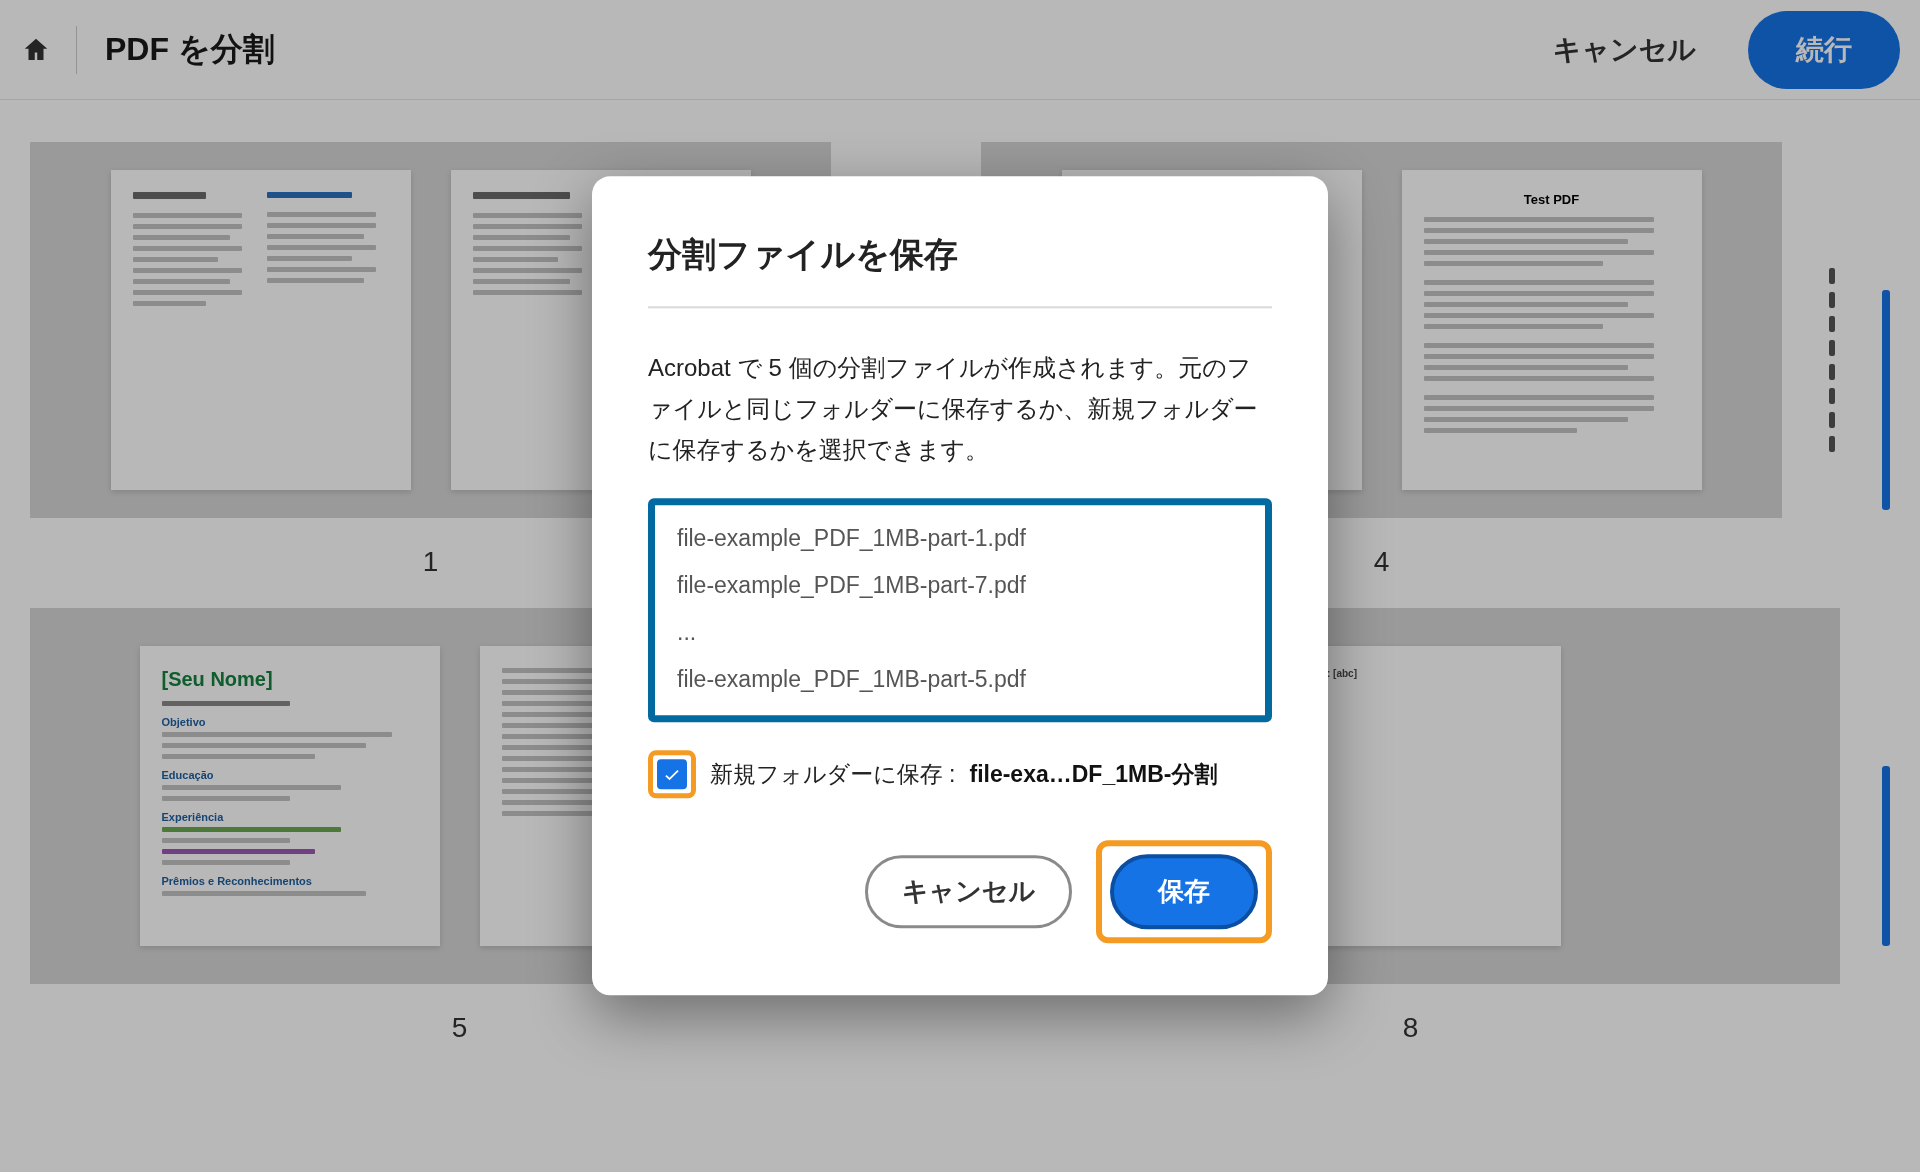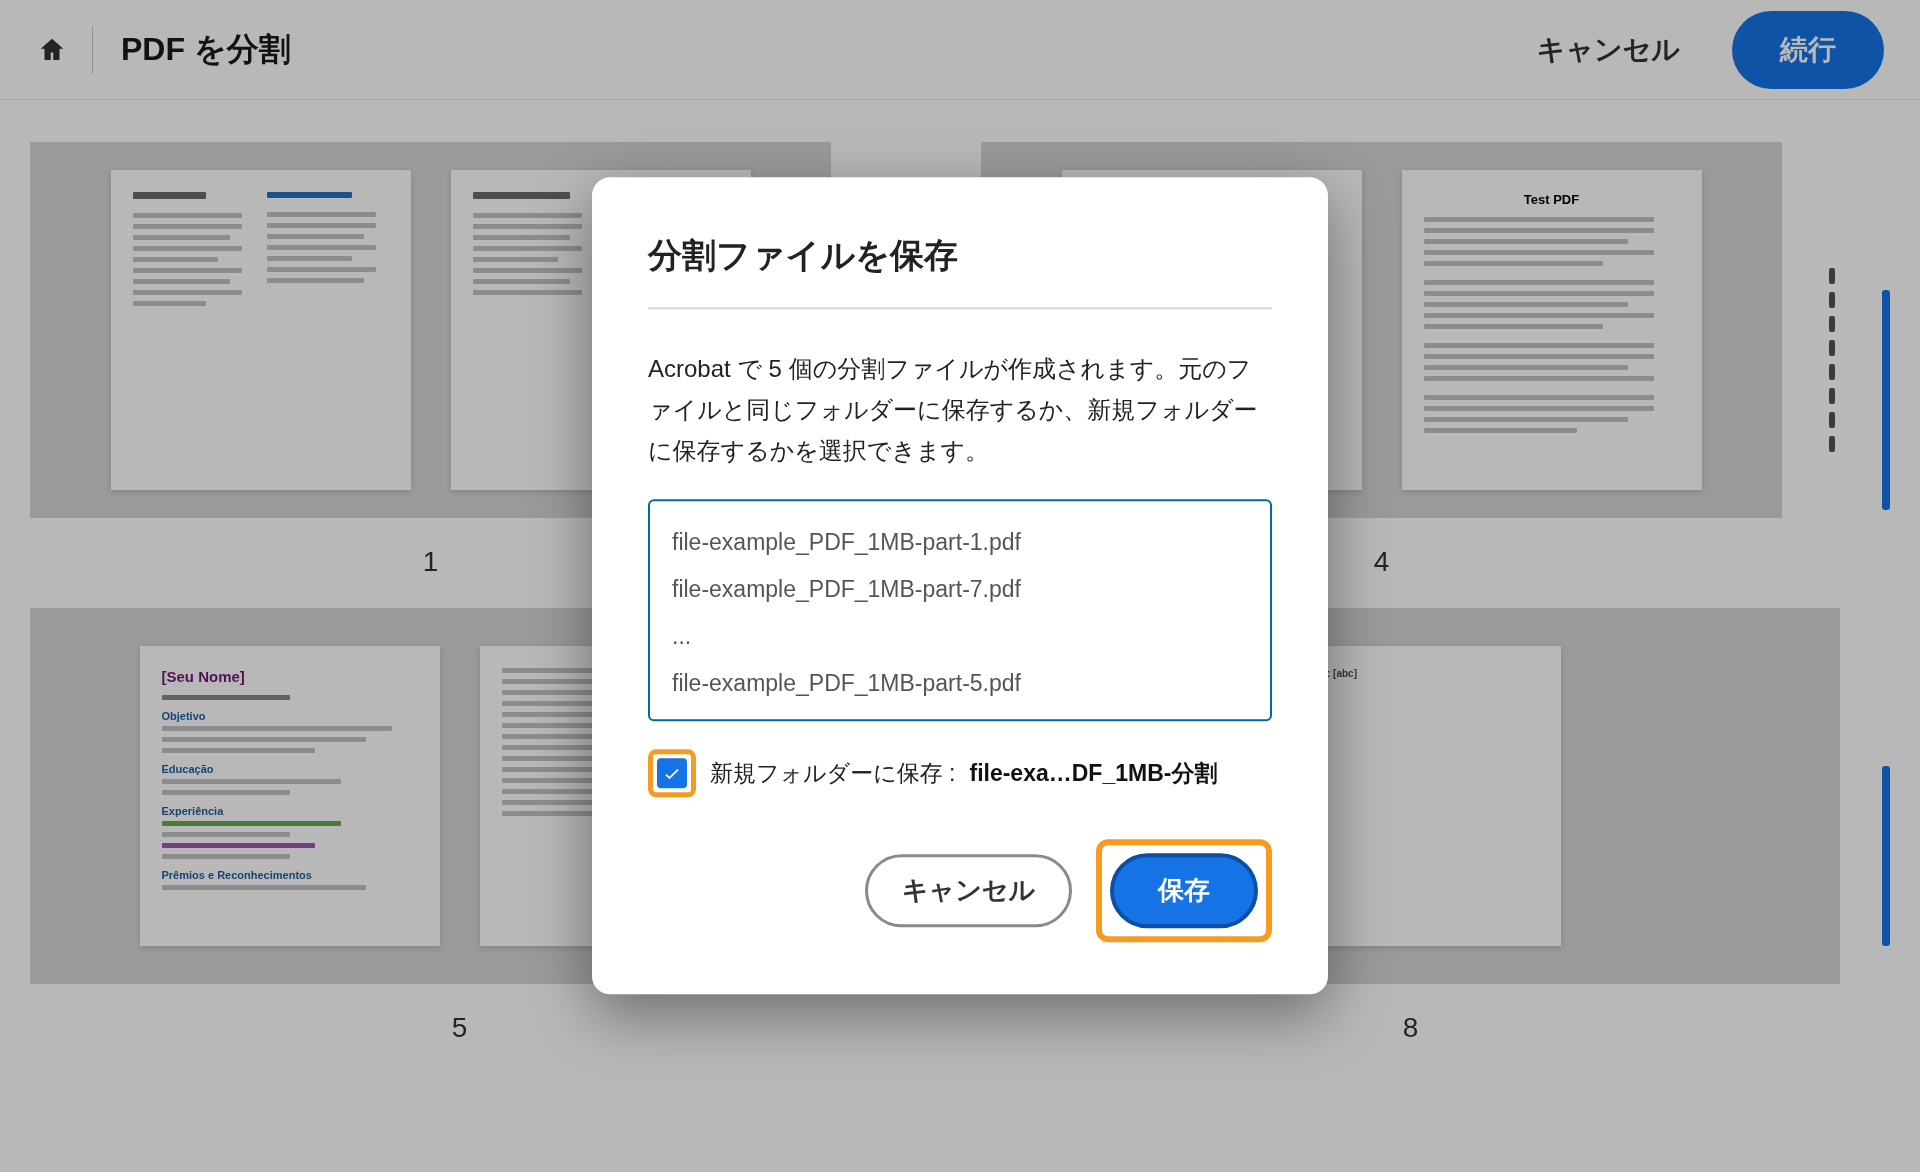--- a/index.html
+++ b/index.html
@@ -15,21 +15,21 @@
       position: absolute;
       inset: 0;
       background: rgba(0,0,0,0.28);
       z-index: 50;
     }
     
     .header {
       height: 100px;
       display: flex;
       align-items: center;
-      padding: 0 36px;
+      padding: 0 20px;
       border-bottom: 1px solid #e6e6e6;
       background: #fff;
       position: relative;
       z-index: 10;
     }
     .home-icon {
       width: 32px; height: 32px;
       display: flex; align-items: center; justify-content: center;
       margin-right: 24px;
     }
@@ -104,21 +104,21 @@
     }
     .doc-page.short { height: 300px; }
     .doc-line { height: 5px; background: #c2c2c2; margin-bottom: 6px; border-radius: 1px;}
     .doc-line.w90 { width: 90%; }
     .doc-line.w80 { width: 80%; }
     .doc-line.w70 { width: 70%; }
     .doc-line.w60 { width: 60%; }
     .doc-line.w50 { width: 50%; }
     .doc-line.dark { background: #6b6b6b; height:7px; }
     .doc-line.blue { background: #2a6fbf; height:6px; }
-    .doc-title-blue { color:#701a75; font-weight:700; font-size:15px; margin-bottom:10px;}
+    .doc-title-blue { color:#15803d; font-weight:700; font-size:20px; margin-bottom:10px;}
     .doc-label { font-weight:700; font-size:10px; color:#4a4a4a; margin-bottom:4px;}
     .doc-subhead { color:#1f5fa0; font-weight:700; font-size:11px; margin:10px 0 4px;}
 
     .split-sep {
       width: 16px;
       display: flex;
       flex-direction: column;
       gap: 8px;
       align-items: center;
       justify-content: center;
@@ -160,23 +160,23 @@
       border-bottom: 2px solid #d9d9d9;
       margin-bottom: 40px;
     }
     .modal-desc {
       font-size: 24px;
       color: #222;
       line-height: 1.7;
       margin-bottom: 28px;
     }
     .file-list {
-      border: 2px solid #0369a1;
+      border: 7px solid #0369a1;
       border-radius: 6px;
-      padding: 18px 18px 12px 18px;
+      padding: 10px 18px 12px 18px;
       margin-bottom: 28px;
     }
     .file-list-item {
       font-size: 23px;
       color: #555;
       padding: 10px 4px;
     }
     .checkbox-row {
       display: flex;
       align-items: center;

